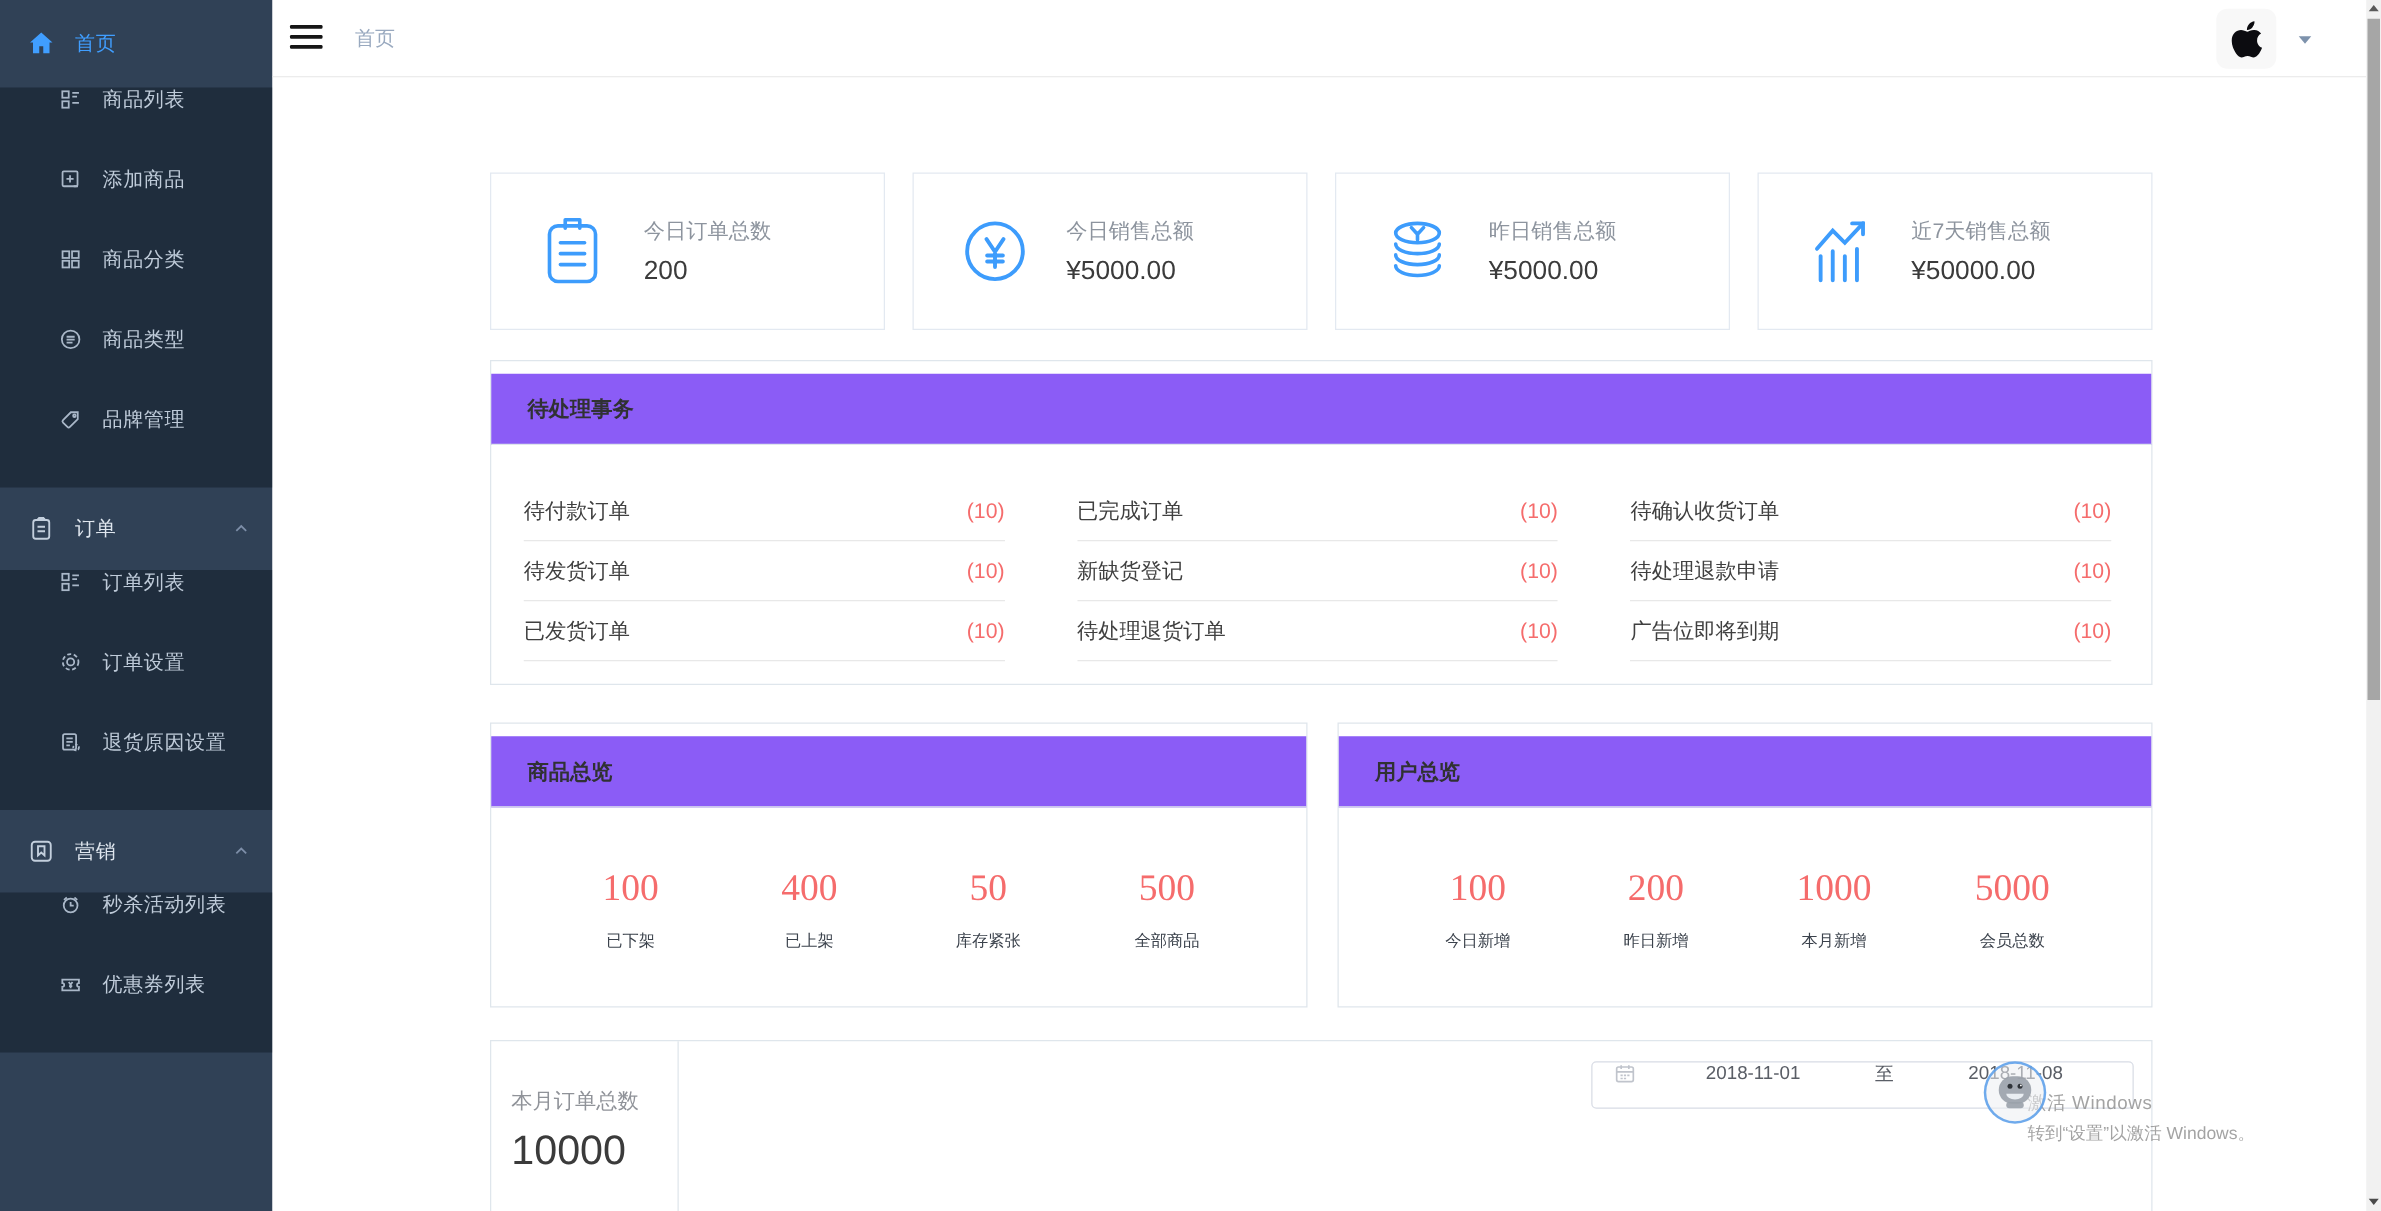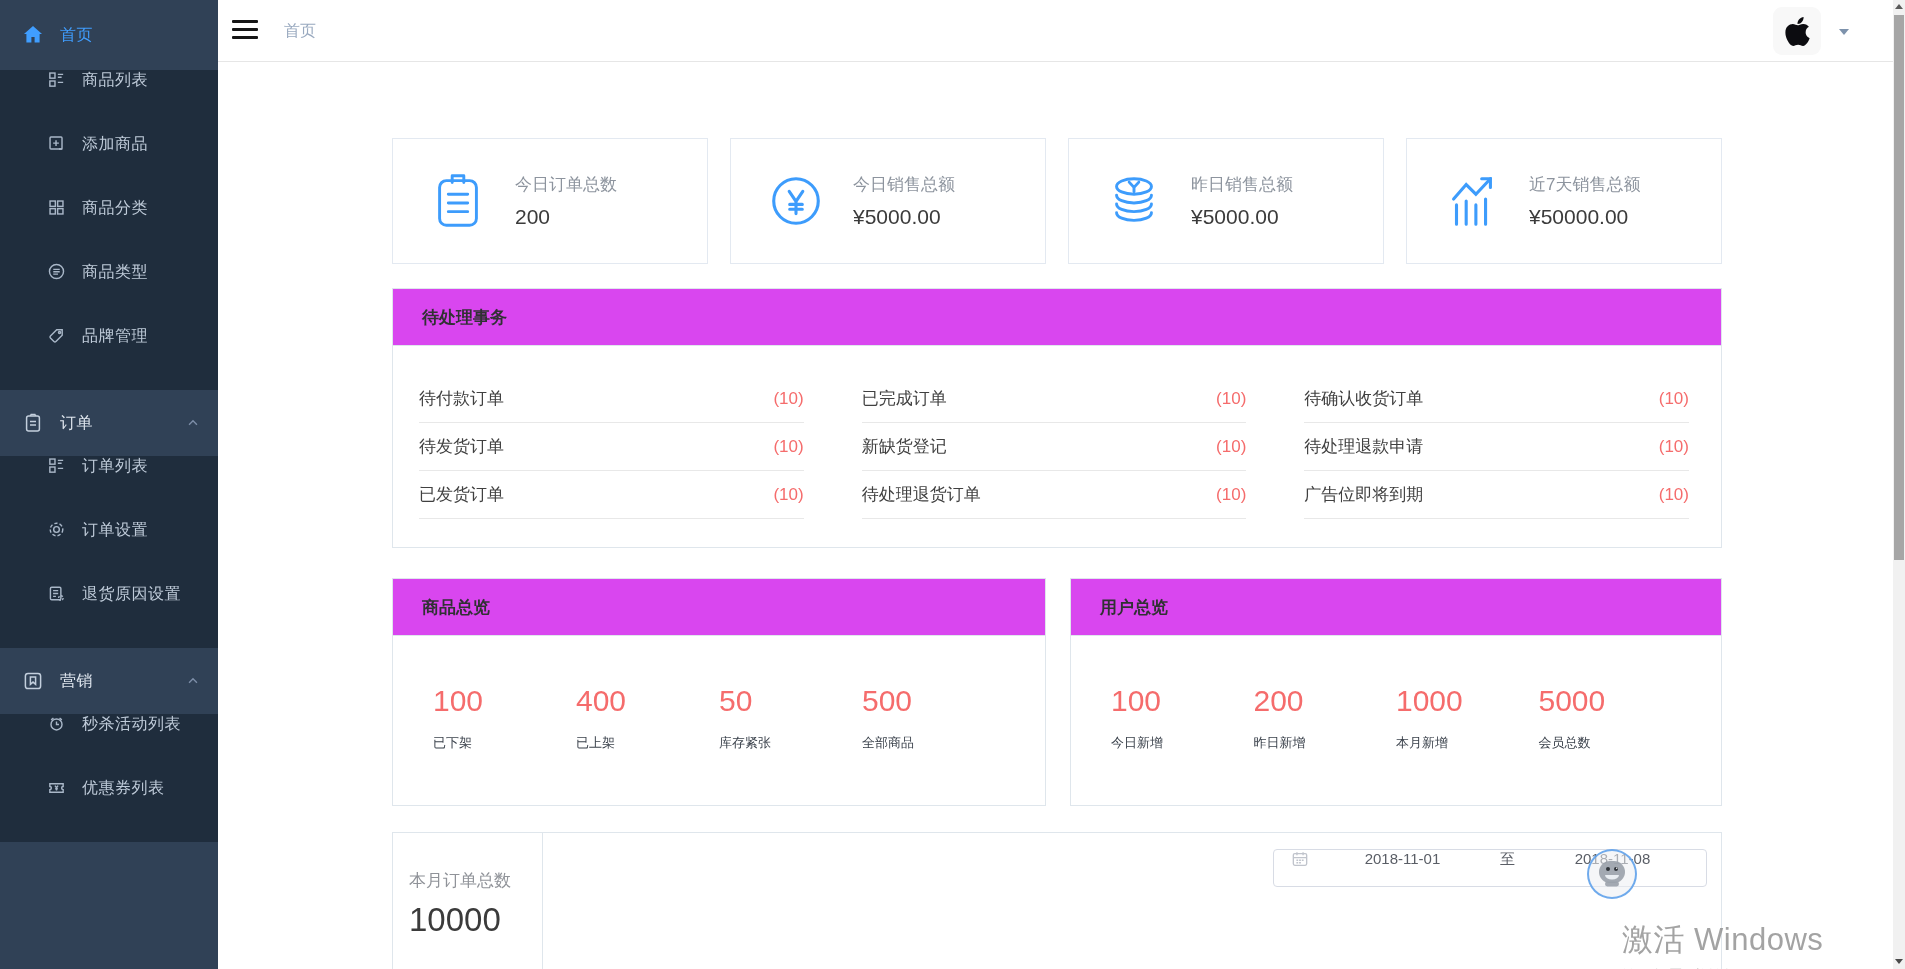--- a/index.html
+++ b/index.html
@@ -29,47 +29,47 @@
   .breadcrumb{position:absolute;left:66px;top:21px;font-size:16px;color:#99a9bf;cursor:pointer;}
   .avatar{position:absolute;right:72px;top:7px;width:48px;height:48px;border-radius:9px;background:#f8f8f8;display:flex;align-items:center;justify-content:center;cursor:pointer;}
   .caret-down{position:absolute;right:44px;top:29px;width:0;height:0;border-left:5.5px solid transparent;border-right:5.5px solid transparent;border-top:6px solid #7d92ac;cursor:pointer;}
   
   .main{position:absolute;left:218px;top:62px;width:1675px;height:907px;background:#fff;overflow:hidden;}
   .stat-card{position:absolute;top:76px;width:314px;height:124px;border:1px solid #e3e9f1;background:#fff;display:flex;align-items:center;}
   .stat-card .cicon{width:62px;height:62px;margin:0 26px 0 34px;flex:none;}
   .stat-label{color:#8d949e;font-size:17px;margin-bottom:9px;}
   .stat-value{color:#3b3b3b;font-size:21px;}
   .panel{position:absolute;background:#fff;border:1px solid #dfe6ec;}
-  .panel-header{height:56px;background:#d946ef;border-bottom:1px solid #dfe6ec;display:flex;align-items:center;padding-left:29px;font-size:17px;font-weight:bold;color:#303133;}
+  .panel-header{height:56px;background:#8b5cf6;border-bottom:1px solid #dfe6ec;display:flex;align-items:center;padding-left:29px;font-size:17px;font-weight:bold;color:#303133;margin-top:10px;}
   
   .todo-panel{left:174px;top:226px;width:1328px;height:258px;}
   .todo-body{display:grid;grid-template-columns:1fr 1fr 1fr;padding-top:29px;}
   .todo-cell{height:47px;margin:0 32px 0 26px;border-bottom:1px solid #e8e8e8;display:flex;align-items:center;justify-content:space-between;font-size:17px;color:#404040;cursor:pointer;}
   .todo-count{color:#f56c6c;}
   
   .ov-product{left:174px;top:516px;width:652px;height:226px;}
   .ov-user{left:852px;top:516px;width:650px;height:226px;}
   .ov-body{display:flex;padding:48px 40px 0 40px;}
-  .ov-col{flex:1;text-align:left;}
+  .ov-col{flex:1;text-align:center;font-family:Liberation Serif, serif;}
   .ov-num{font-size:30px;color:#f56c6c;line-height:34px;}
   .ov-lbl{font-size:13px;color:#3b424c;margin-top:16px;}
   
   .order-panel{left:174px;top:770px;width:1328px;height:300px;}
   .order-body{position:relative;height:242px;}
   .order-left{position:absolute;left:0;top:0;width:150px;height:100%;border-right:1px solid #dfe6ec;padding:36px 0 0 16px;box-sizing:border-box;}
   .metric-label{font-size:17px;color:#909399;}
   .metric-value{font-size:33px;color:#3b3b3b;margin-top:9px;}
   .date-picker{position:absolute;left:880px;top:16px;width:434px;height:38px;border:1px solid #d8dce5;border-radius:4px;background:#fff;display:flex;box-sizing:border-box;cursor:pointer;}
   .dp-icon{width:18px;height:18px;margin-left:17px;flex:none;}
   .dp-text{flex:1;text-align:center;font-size:15px;color:#5a5e66;}
   .dp-sep{font-size:15px;color:#5a5e66;padding:0 4px;}
   
   .qq-float{position:absolute;left:1369px;top:787px;width:46px;height:46px;border-radius:50%;border:2px solid rgba(88,158,234,.85);background:rgba(236,239,243,.55);display:flex;align-items:center;justify-content:center;cursor:pointer;z-index:6;}
   .watermark{position:absolute;left:1404px;top:811px;color:#8f8f8f;opacity:.82;z-index:5;pointer-events:none;}
-  .wm1{font-size:31px;letter-spacing:.5px;margin-top:46px;}
+  .wm1{font-size:15px;letter-spacing:.5px;}
   .wm2{font-size:14px;margin-top:6px;}
   
   .scrollbar{position:absolute;right:0;top:0;width:12px;height:969px;background:#f1f1f1;z-index:10;}
   .sb-up{position:absolute;top:4px;left:2px;width:0;height:0;border-left:4px solid transparent;border-right:4px solid transparent;border-bottom:5px solid #5a5a5a;cursor:pointer;}
   .sb-thumb{position:absolute;top:15px;left:1px;width:10px;height:545px;background:#a6a6a6;cursor:pointer;}
   .sb-down{position:absolute;bottom:5px;left:2px;width:0;height:0;border-left:4px solid transparent;border-right:4px solid transparent;border-top:5px solid #4a4a4a;cursor:pointer;}
   svg{display:block;}
 </style>
 </head>
 <body>

